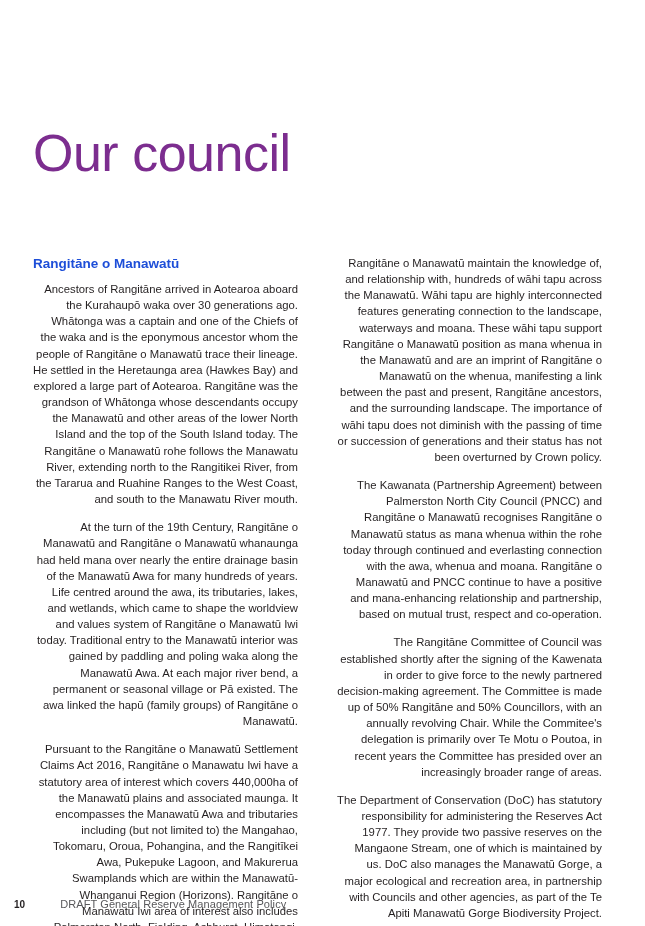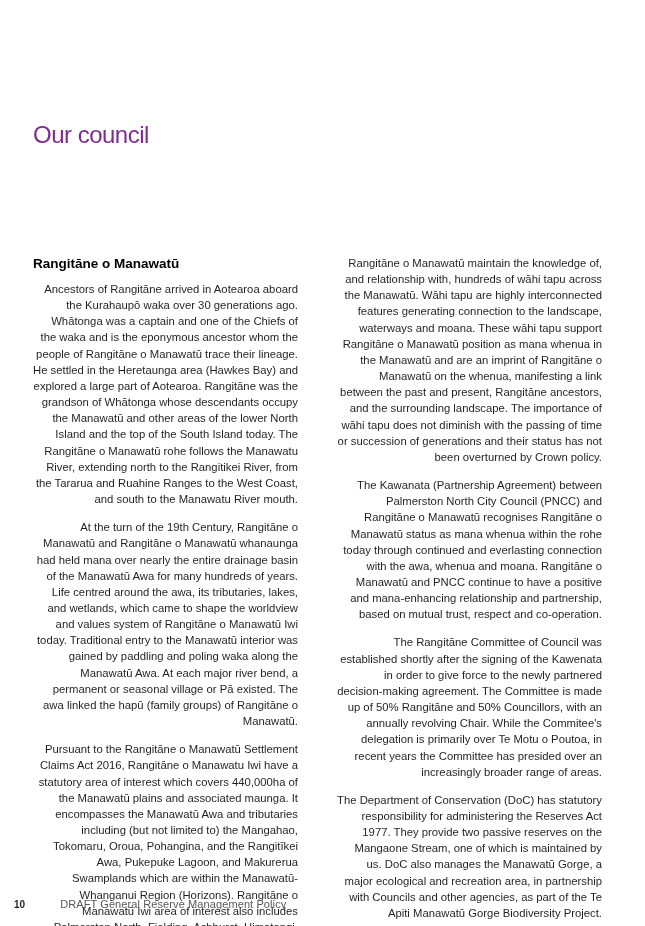--- a/index.html
+++ b/index.html
@@ -18,21 +18,21 @@
     position: relative;
     width: 645px;
     height: 926px;
     box-sizing: border-box;
   }
   .page-title {
     position: absolute;
     left: 33px;
     top: 96px;
     width: 420px;
-    font-size: 24px;
+    font-size: 52px;
     line-height: 45px;
     font-weight: normal;
     color: #7c2d8f;
     letter-spacing: -0.5px;
   }
   .page-title .line {
     display: block;
   }
   .columns {
     position: absolute;
@@ -42,21 +42,21 @@
     display: flex;
     gap: 26px;
   }
   .col {
     width: 278px;
   }
   h2.section-head {
     font-size: 13.5px;
     line-height: 17px;
     font-weight: bold;
-    color: #000000;
+    color: #1d4ed8;
     margin: 0 0 9px 0;
   }
   h2.section-head.spaced {
     margin-top: 17px;
   }
   p.body {
     font-size: 11.3px;
     line-height: 16.15px;
     margin: 0 13px 12px 0;
     color: #231f20;

